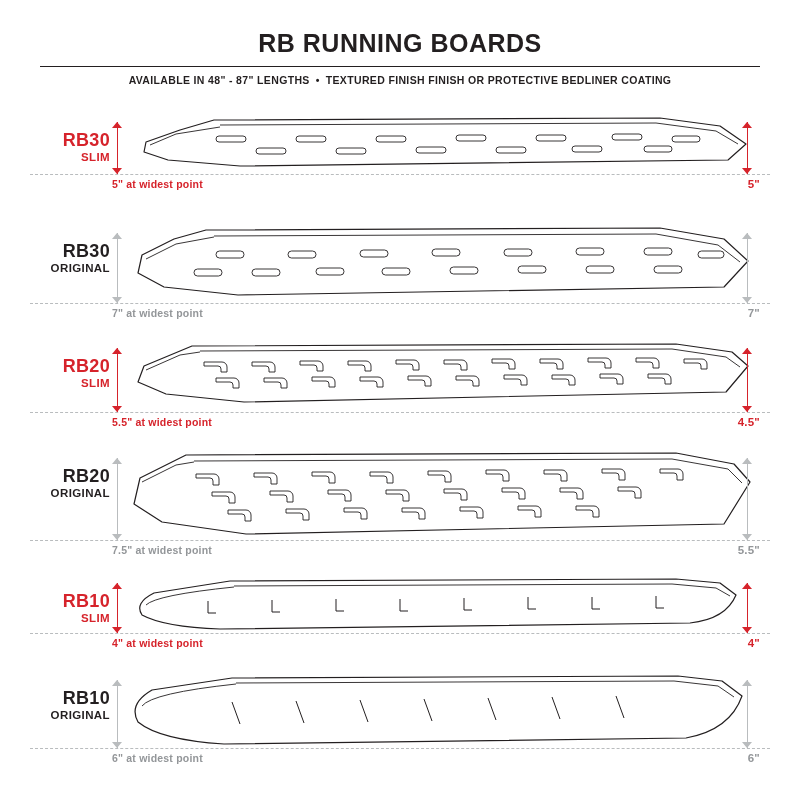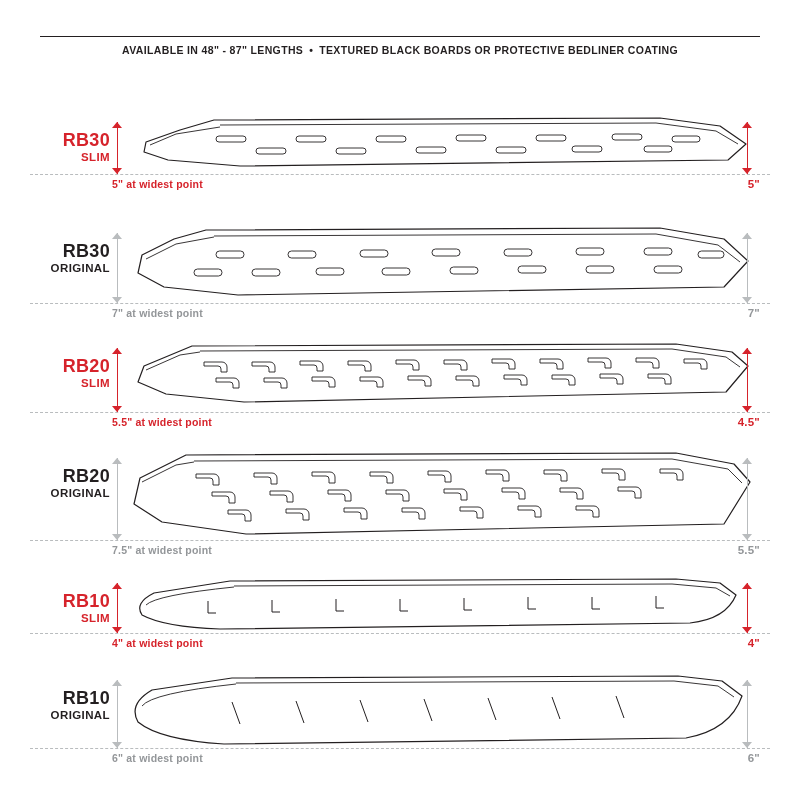--- a/index.html
+++ b/index.html
@@ -144,23 +144,24 @@
     left: 120px;
     top: 0;
   }
 </style>
 </head>
 <body>
 
 <div class="page">
 
   <div class="header">
+    <div class="title">RB RUNNING BOARDS</div>
     <div class="title-rule"></div>
     <div class="subtitle">
-      <span>AVAILABLE IN 48" - 87" LENGTHS</span><span class="sub-dot">•</span><span>TEXTURED BLACK BOARDS OR PROTECTIVE BEDLINER COATING</span>
+      <span>AVAILABLE IN 48" - 87" LENGTHS</span><span class="sub-dot">•</span><span>TEXTURED FINISH FINISH OR PROTECTIVE BEDLINER COATING</span>
     </div>
   </div>
 
   <div class="row" style="top:114px;">
     <div class="row-label accent">
       <div class="model">RB30</div>
       <div class="variant">SLIM</div>
     </div>
 
     <div class="board-art">

